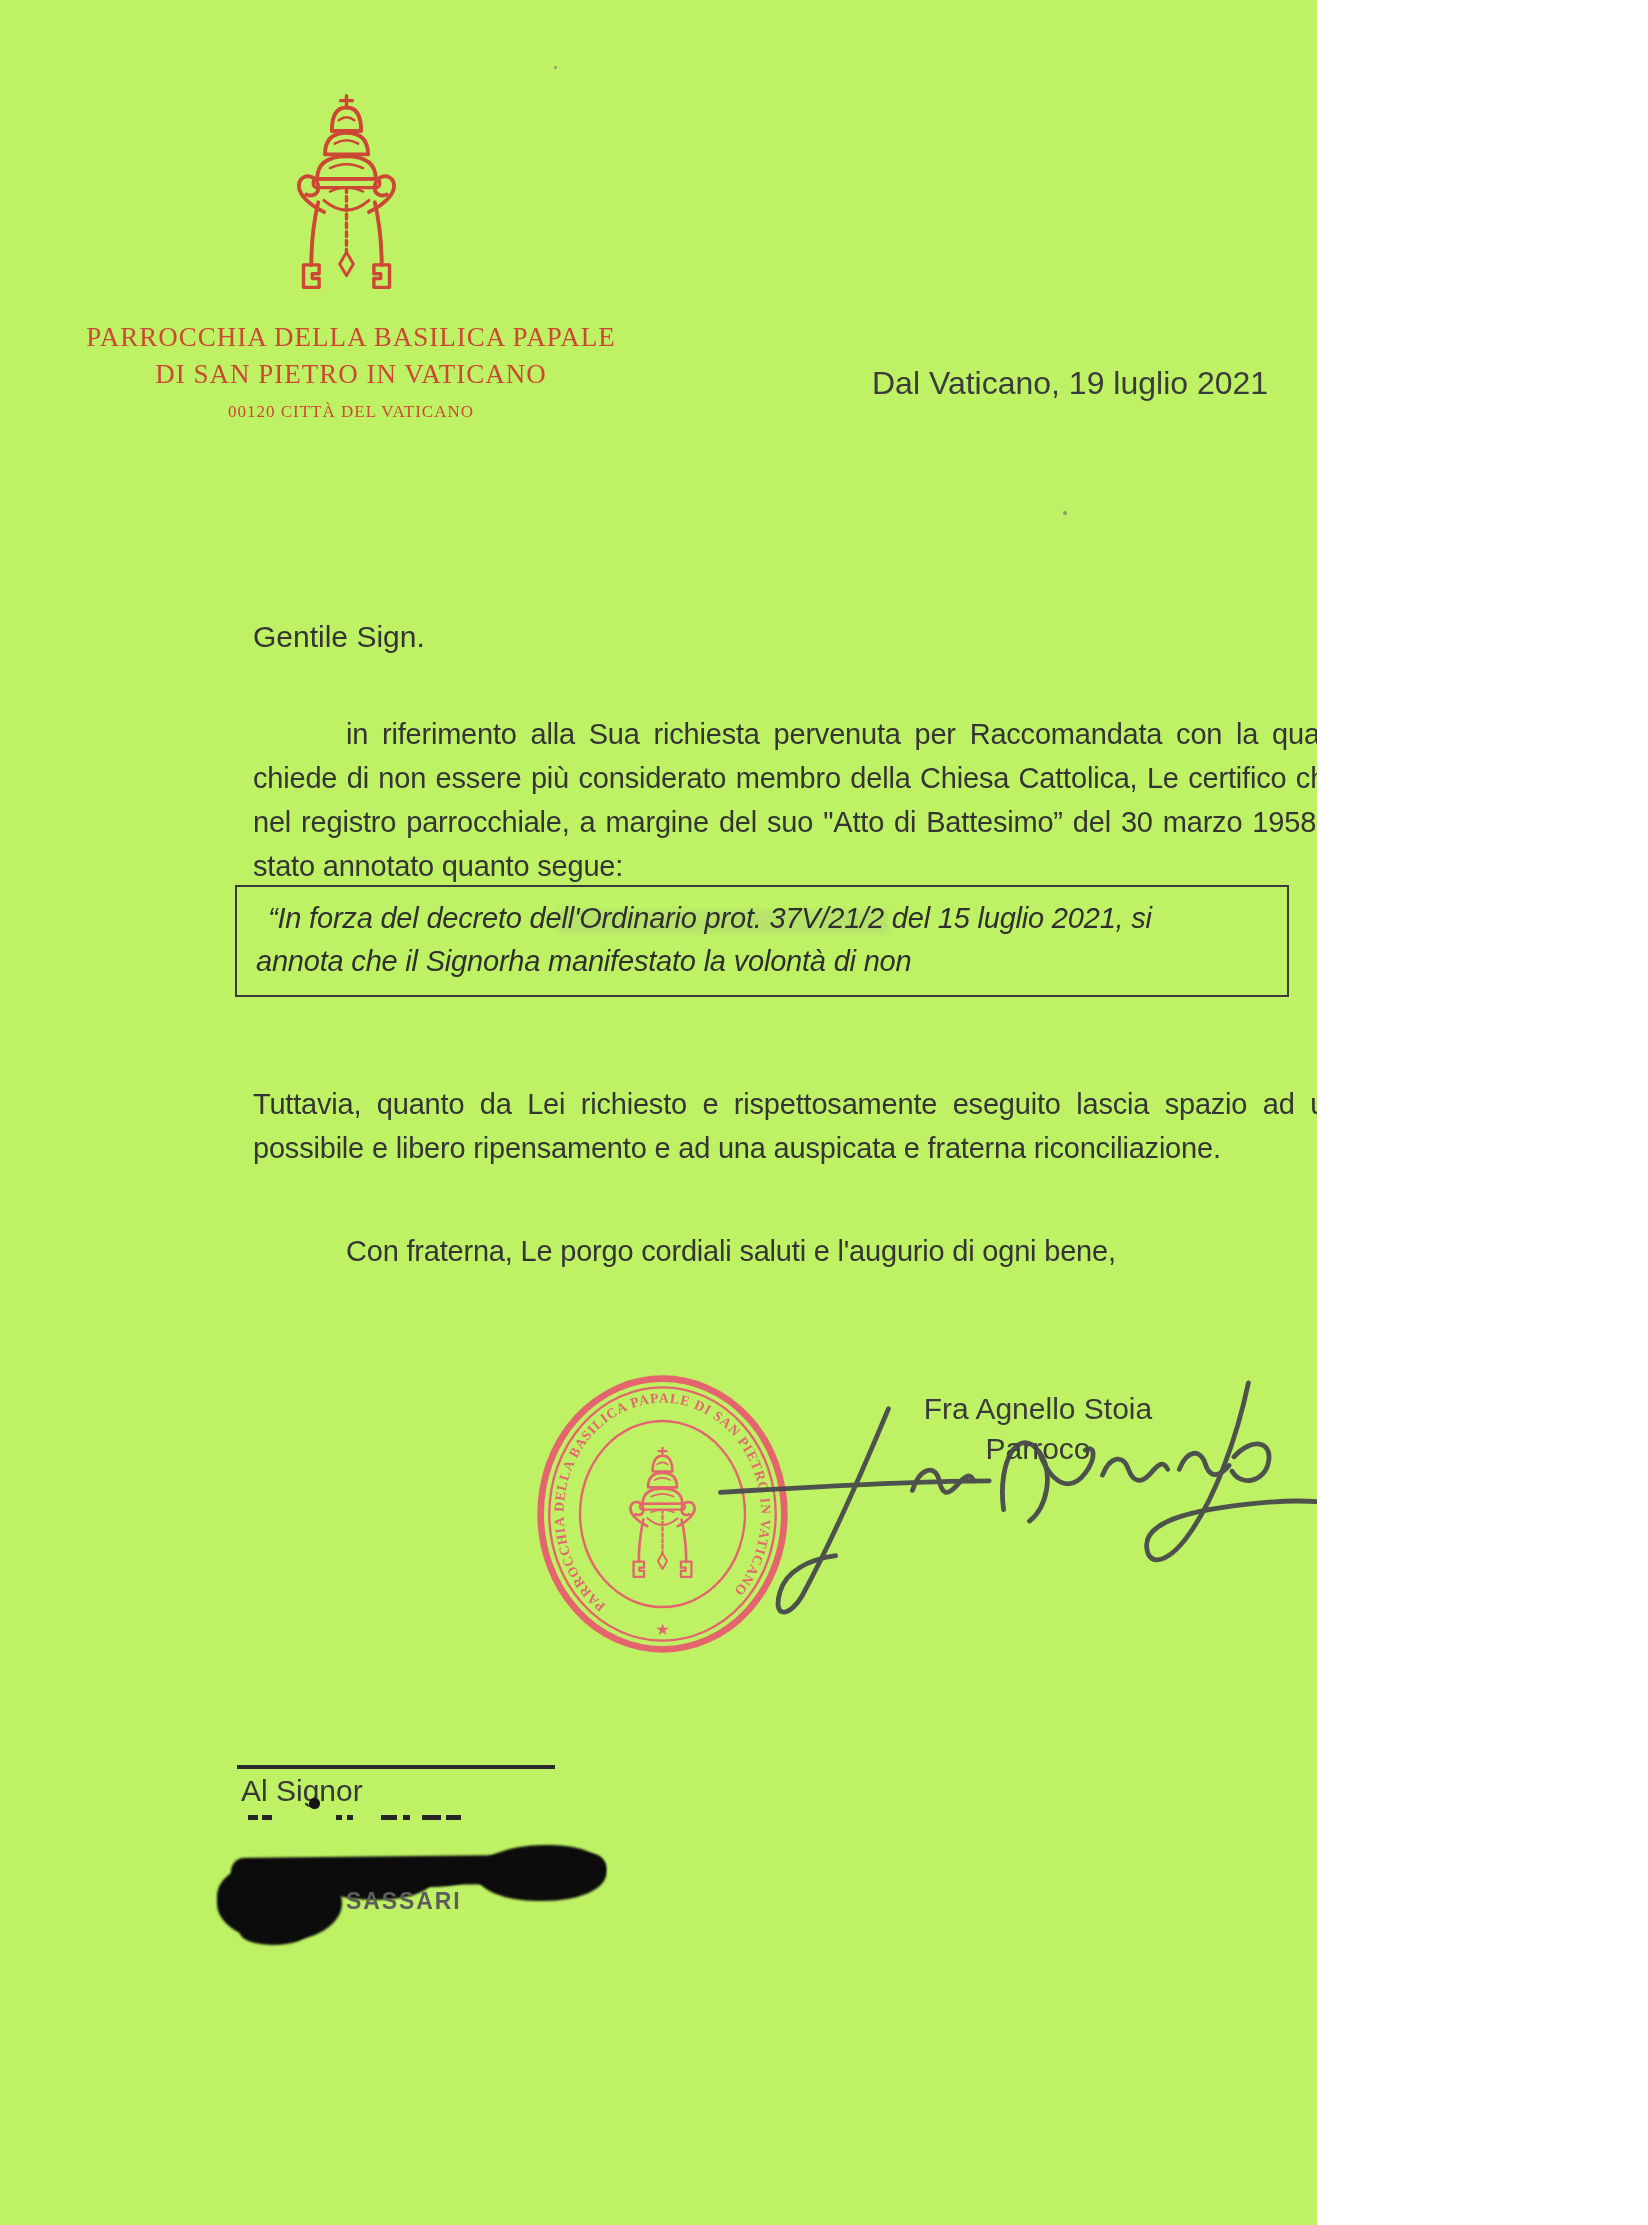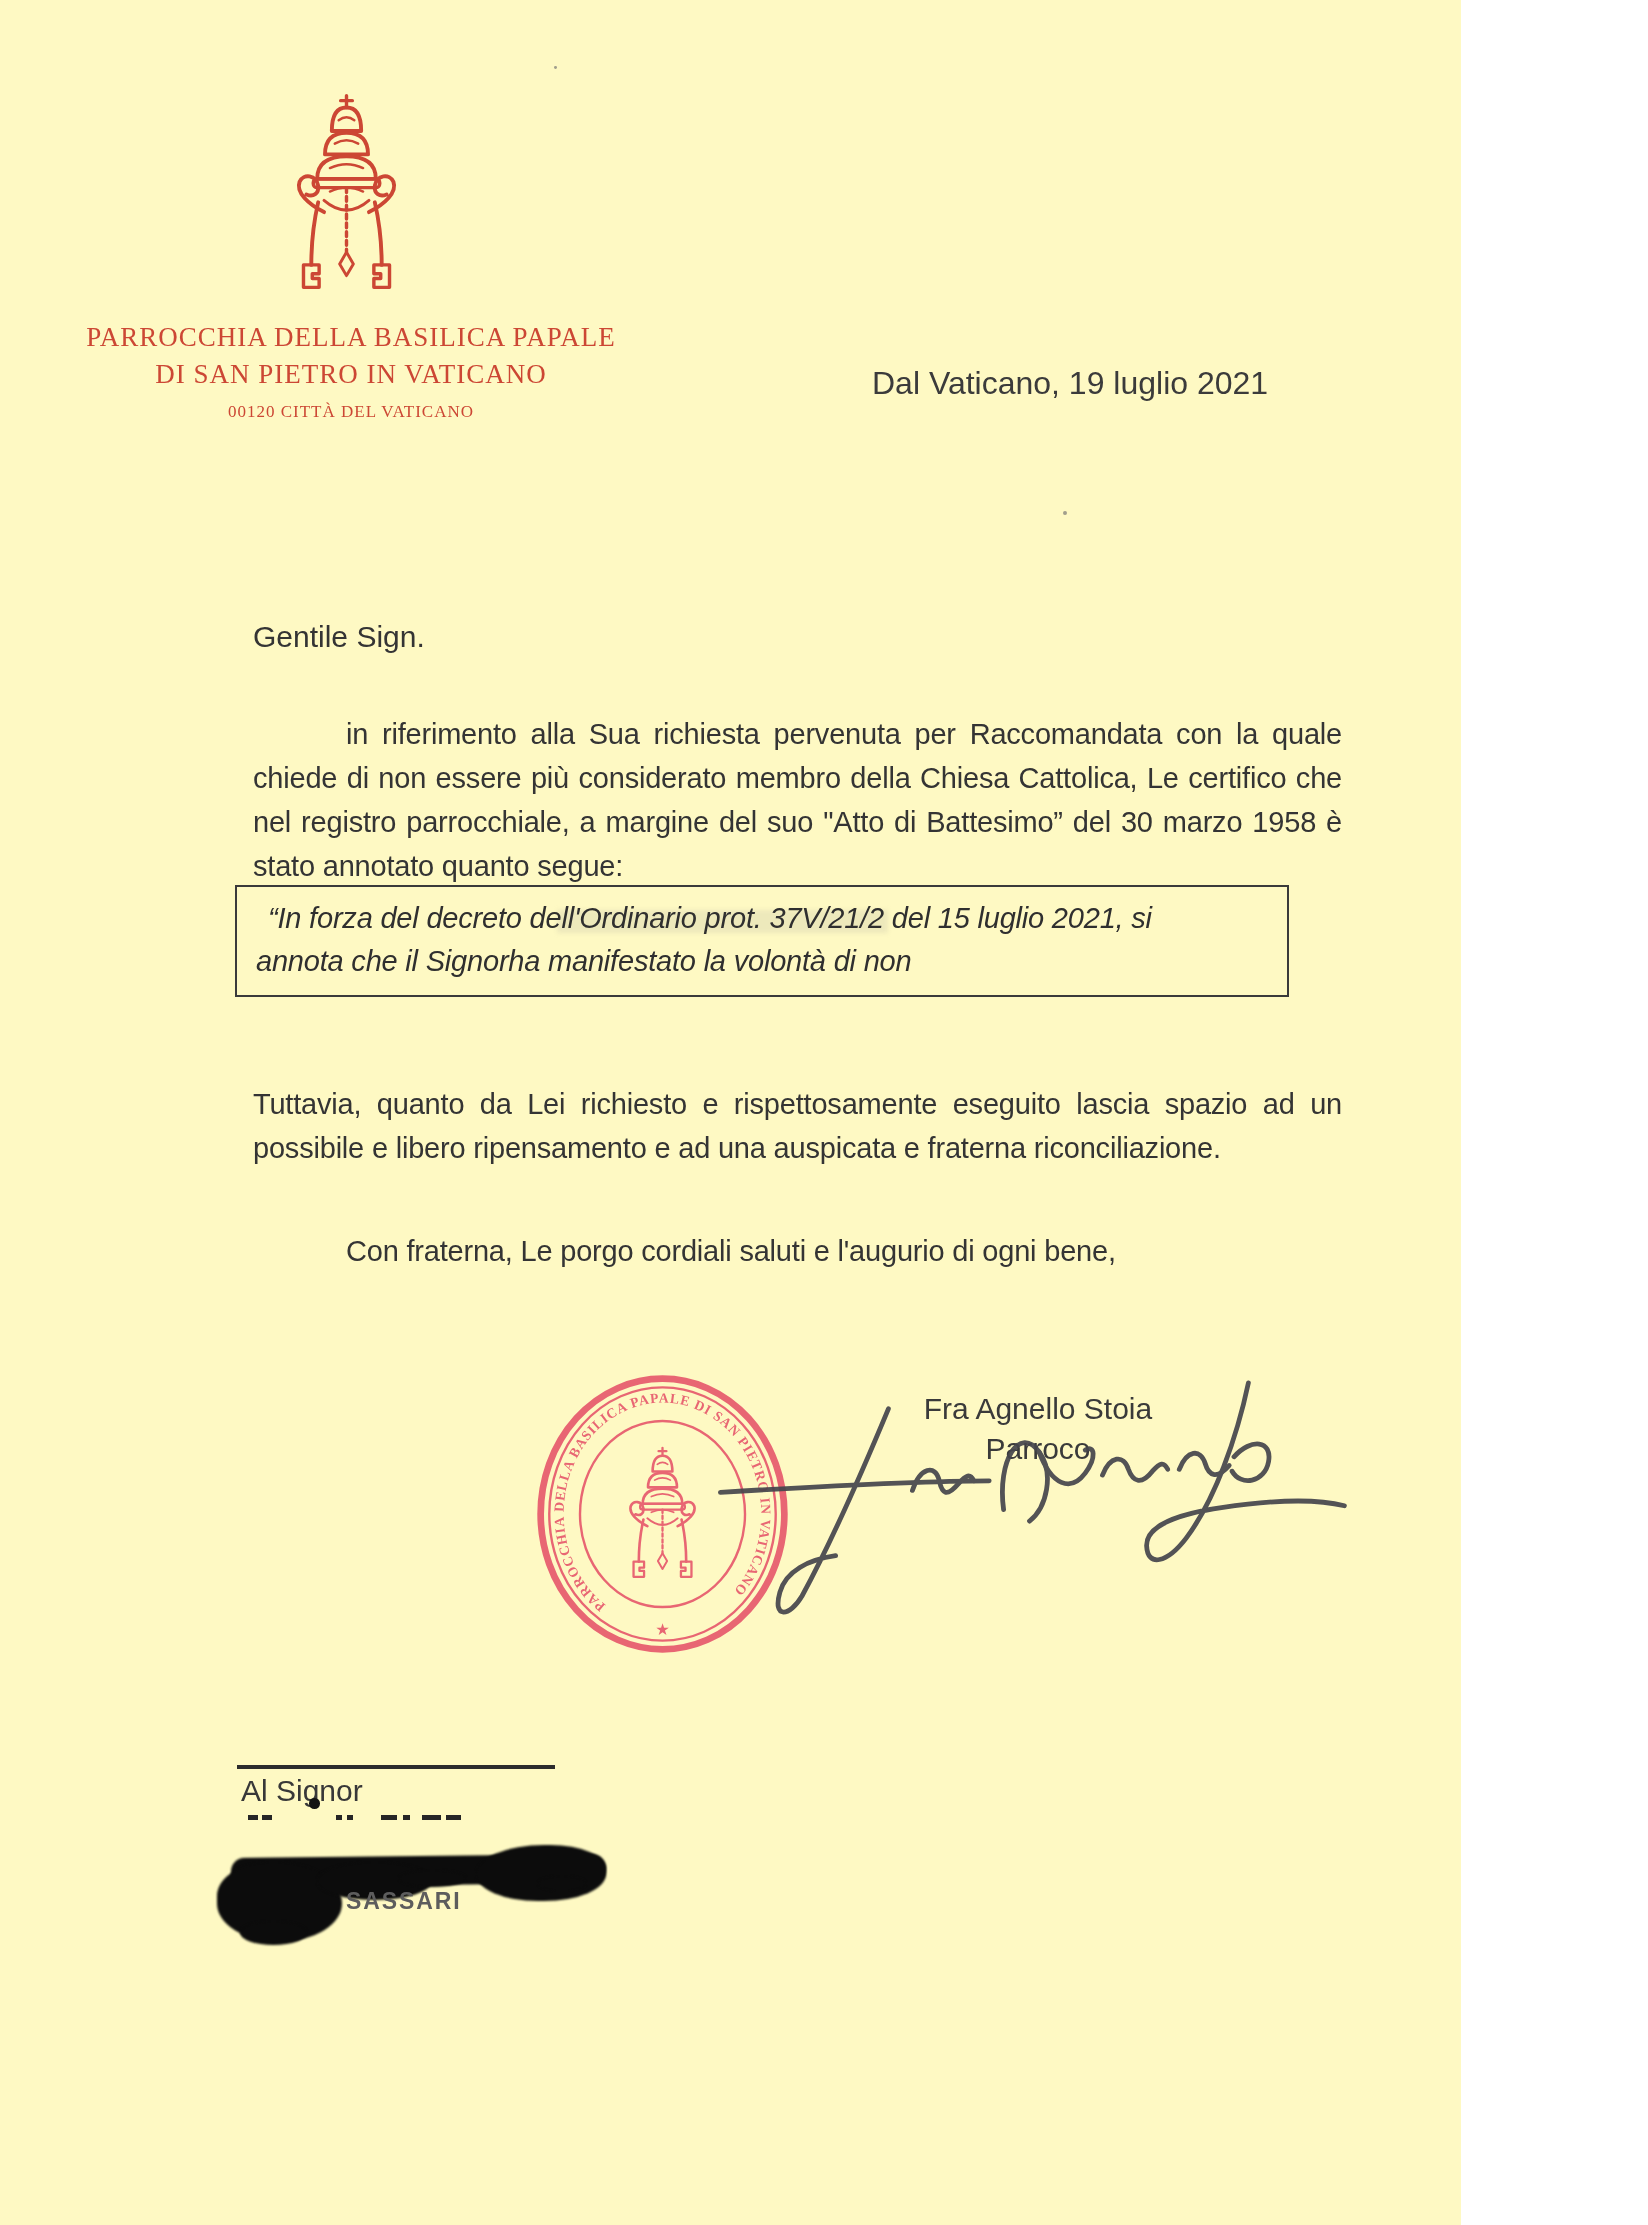--- a/index.html
+++ b/index.html
@@ -1,17 +1,17 @@
 <!DOCTYPE html>
 <html><head>
 <meta charset="utf-8">
 <style>
   html,body{margin:0;padding:0;background:#ffffff;}
   .page{
-    position:relative;width:1461px;height:2226px;background:#fef9c3;overflow:hidden;
+    position:relative;width:1317px;height:2226px;background:#bef264;overflow:hidden;
     font-family:"Liberation Sans",sans-serif;color:#333;
   }
   
   .emblem{position:absolute;left:281px;top:92px;width:131px;height:204px;color:#cc4734;}
   .letterhead-text{position:absolute;left:81px;top:319px;width:540px;text-align:center;
     color:#cc4734;font-family:"Liberation Serif",serif;}
   .lh1,.lh2{font-size:27px;letter-spacing:1px;line-height:37px;white-space:nowrap;}
   .lh3{font-size:17px;letter-spacing:1px;margin-top:9px;white-space:nowrap;}
   .dateline{position:absolute;left:872px;top:365px;font-size:32px;color:#3b3b3b;white-space:nowrap;}
   

